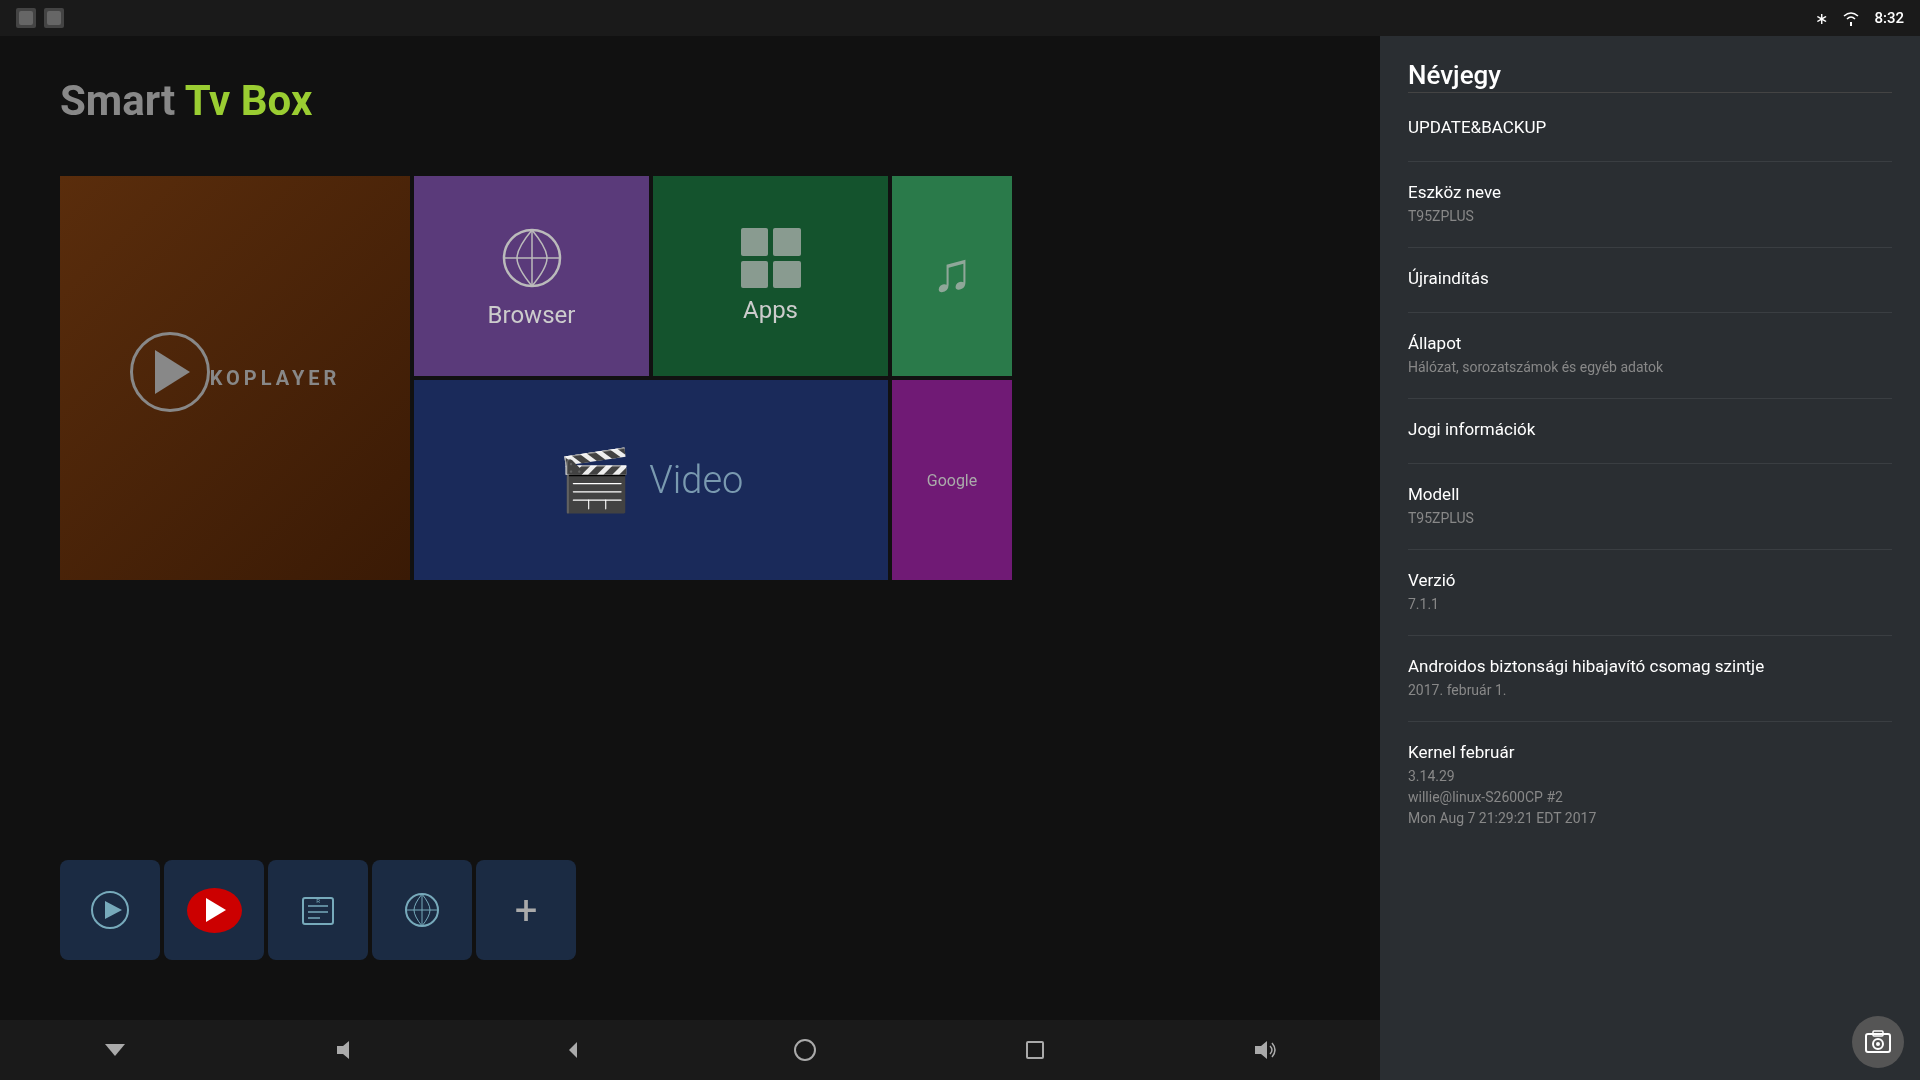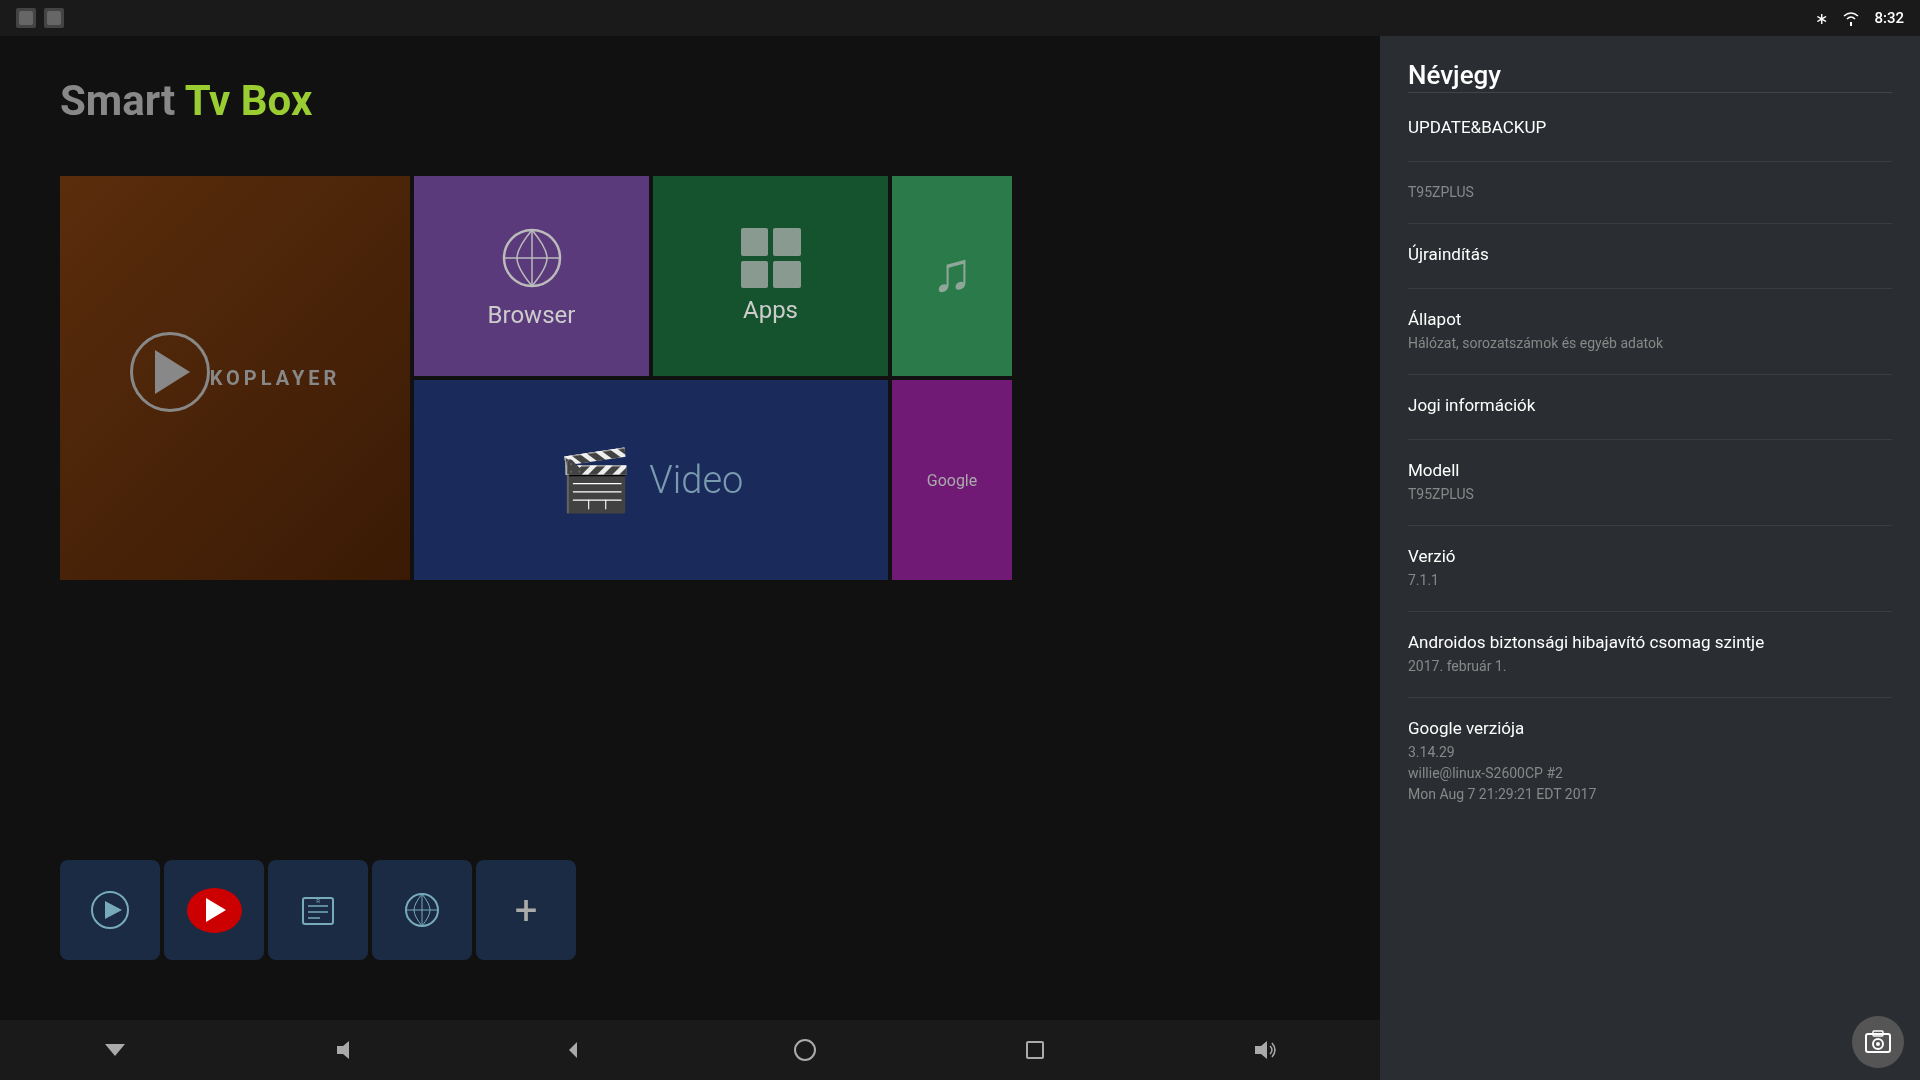--- a/index.html
+++ b/index.html
@@ -478,20 +478,21 @@
 </div>
 
 <div id="right-panel">
   <div class="panel-title">Névjegy</div>
 
   <div class="panel-item">
     <div class="panel-item-label">UPDATE&amp;BACKUP</div>
   </div>
 
   <div class="panel-item">
+    <div class="panel-item-label">Eszköz neve</div>
     <div class="panel-item-value">T95ZPLUS</div>
   </div>
 
   <div class="panel-item">
     <div class="panel-item-label">Újraindítás</div>
   </div>
 
   <div class="panel-item">
     <div class="panel-item-label">Állapot</div>
     <div class="panel-item-value">Hálózat, sorozatszámok és egyéb adatok</div>
@@ -510,21 +511,21 @@
     <div class="panel-item-label">Verzió</div>
     <div class="panel-item-value">7.1.1</div>
   </div>
 
   <div class="panel-item">
     <div class="panel-item-label">Androidos biztonsági hibajavító csomag szintje</div>
     <div class="panel-item-value">2017. február 1.</div>
   </div>
 
   <div class="panel-item">
-    <div class="panel-item-label">Google verziója</div>
+    <div class="panel-item-label">Kernel február</div>
     <div class="panel-item-value">3.14.29<br>willie@linux-S2600CP #2<br>Mon Aug 7 21:29:21 EDT 2017</div>
   </div>
 </div>
 
 <div id="screenshot-btn">
   <svg width="30" height="30" viewBox="0 0 30 30">
     <rect x="3" y="7" width="24" height="18" rx="2" stroke="white" stroke-width="2" fill="none"></rect>
     <rect x="10" y="4" width="10" height="5" rx="1" stroke="white" stroke-width="1.5" fill="none"></rect>
     <circle cx="15" cy="17" r="5" stroke="white" stroke-width="2" fill="none"></circle>
     <circle cx="15" cy="17" r="2" fill="white"></circle>

